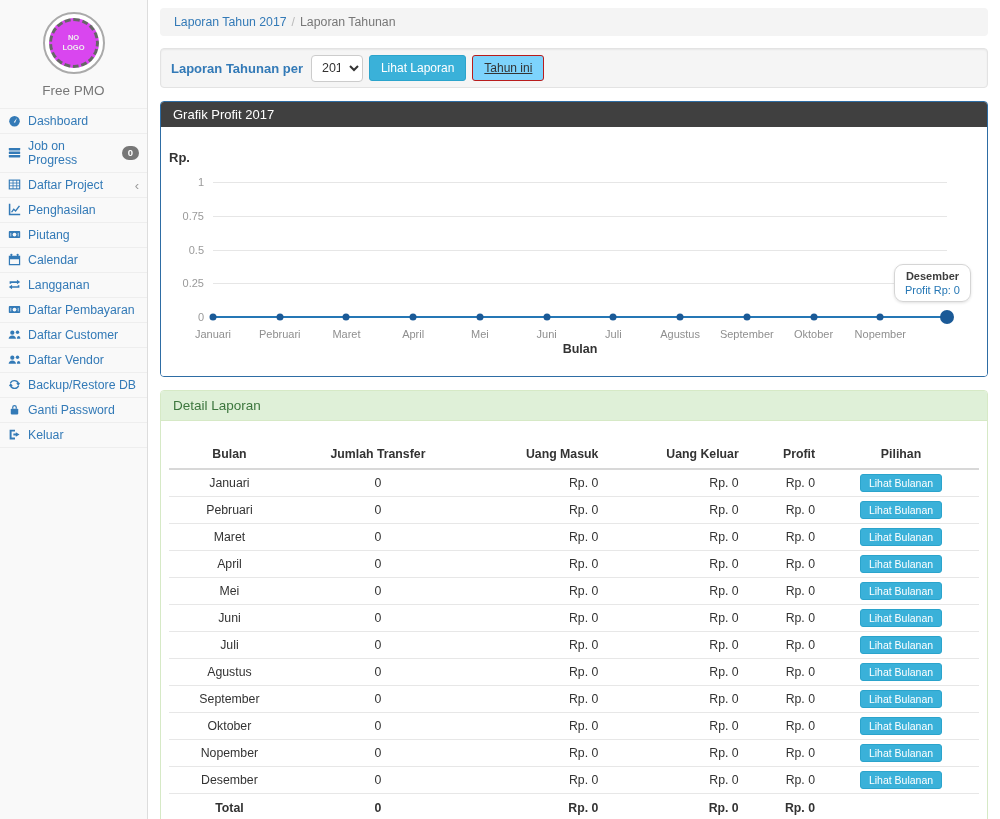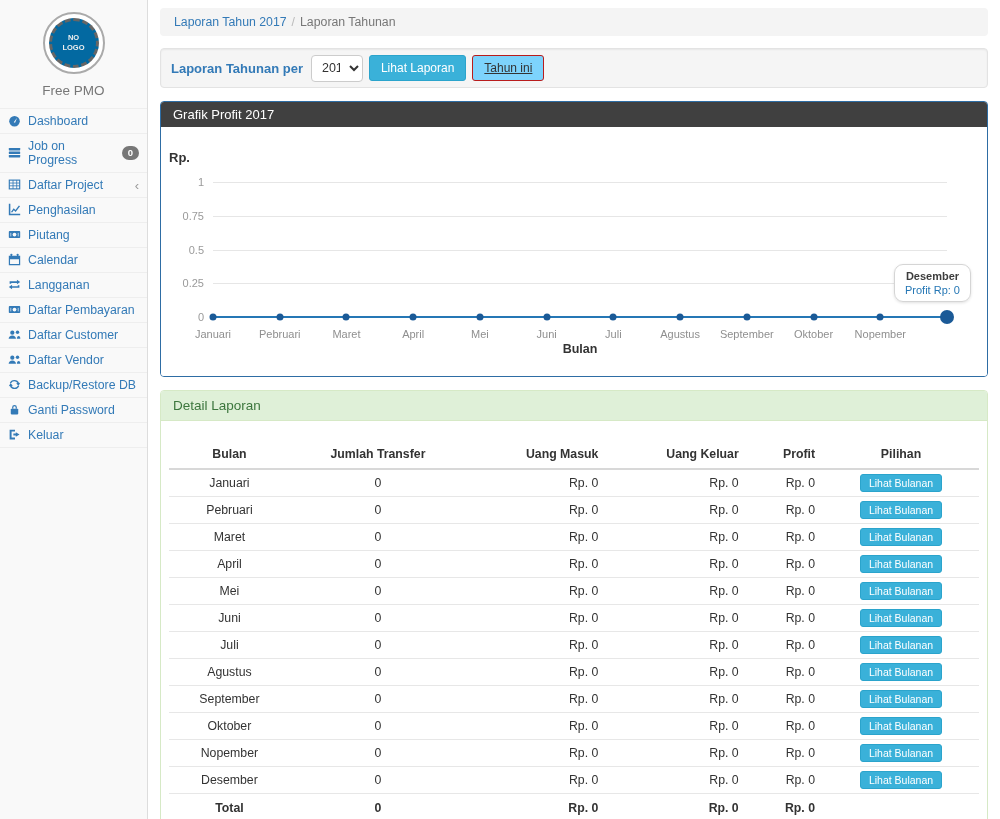--- a/index.html
+++ b/index.html
@@ -5,21 +5,21 @@
   * { margin:0; padding:0; box-sizing:border-box; }
   html,body { width:1000px; background:#fff; font-family:"Liberation Sans", sans-serif; font-size:13px; color:#333; }
   a { text-decoration:none; }
 
   .wrapper { display:flex; min-height:785px; width:1000px; }
 
   
   .sidebar { width:148px; background:#f9f9f9; border-right:1px solid #ddd; flex-shrink:0; }
   .logo-box { padding:12px 0 10px; text-align:center; }
   .logo-ring { width:62px; height:62px; margin:0 auto; border:2px solid #aaa; border-radius:50%; display:flex; align-items:center; justify-content:center; background:#fff; }
-  .logo-gear { width:50px; height:50px; border-radius:50%; background:#0369a1; border:3px dashed #666; display:flex; align-items:center; justify-content:center; }
+  .logo-gear { width:50px; height:50px; border-radius:50%; background:#d946ef; border:3px dashed #666; display:flex; align-items:center; justify-content:center; }
   .logo-gear span { color:#efefef; font-size:7.5px; font-weight:bold; text-align:center; line-height:1.4; white-space:pre-line; }
   .brand { margin-top:9px; color:#777; font-size:13.5px; }
   .menu { list-style:none; border-top:1px solid #eee; }
   .menu li { display:flex; align-items:center; gap:6px; padding:5px 8px; border-bottom:1px solid #eee; color:#337ab7; font-size:12.3px; cursor:pointer; }
   .menu li .mi { width:14px; height:14px; flex-shrink:0; color:#337ab7; display:inline-flex; }
   .menu li .mi svg { width:13px; height:13px; fill:currentColor; }
   .menu .badge { margin-left:auto; background:#777; color:#fff; border-radius:9px; font-size:9.5px; font-weight:bold; padding:2px 6px; line-height:1; }
   .menu .chev { margin-left:auto; color:#999; font-size:13px; line-height:1; }
 
   

